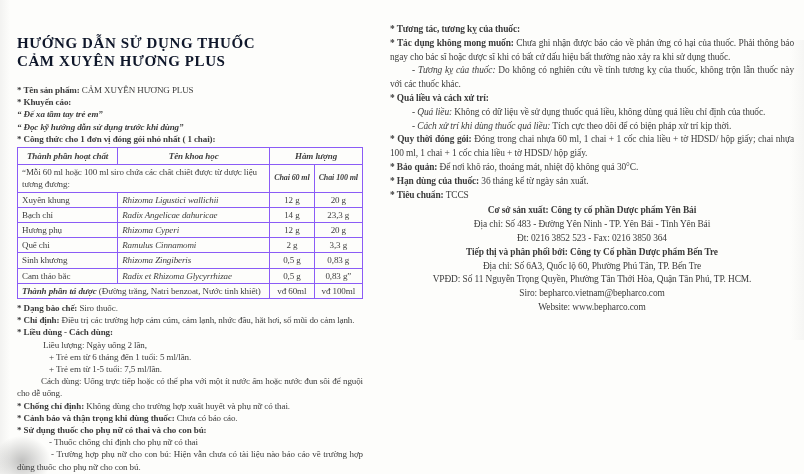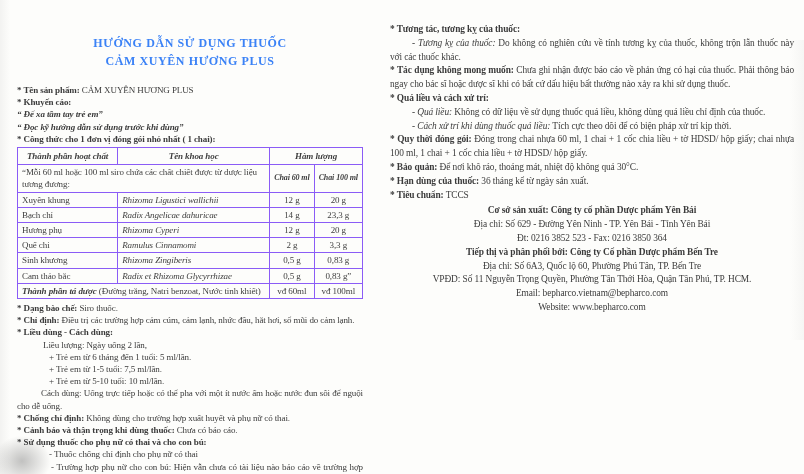--- a/index.html
+++ b/index.html
@@ -16,22 +16,22 @@
   .smudge.edge{left:0;top:0;width:10px;height:474px;
     background:linear-gradient(to right,rgba(150,150,150,.10),rgba(150,150,150,0));}
   .smudge.ghost{right:0;top:40px;width:14px;height:300px;
     background:linear-gradient(to left,rgba(160,160,160,.08),rgba(160,160,160,0));}
 
   .col-left{position:absolute;left:17px;top:28px;width:346px;
     font-size:9px;line-height:12.2px;letter-spacing:-.1px;}
   .col-right{position:absolute;left:390px;top:23px;width:404px;
     font-size:9.4px;line-height:13.8px;letter-spacing:-.1px;}
 
-  .doc-title{text-align:center;font-weight:bold;font-size:12px;line-height:18px;
-    letter-spacing:.6px;color:#3b82f6;margin:6px 0 14px 0;}
+  .doc-title{font-weight:bold;font-size:15px;line-height:18px;
+    letter-spacing:.6px;color:#0f172a;margin:6px 0 14px 0;}
 
   .p{margin:0;text-align:justify;}
   .lbl{font-weight:bold;}
   .iq{font-weight:bold;font-style:italic;}
   .ind{ text-indent:24px;}
   .ind2{text-indent:22px;}
   .sub1{margin-left:26px;}
   .sub2{margin-left:32px;}
 
   table.ing{border-collapse:collapse;width:100%;margin:2px 0 3px 0;
@@ -134,56 +134,55 @@
     </table>
 
   <p class="p"><span class="lbl">* Dạng bào chế:</span><span> Siro thuốc.</span></p>
 
   <p class="p"><span class="lbl">* Chỉ định:</span><span> Điều trị các trường hợp cảm cúm, cảm lạnh, nhức đầu, hắt hơi, sổ mũi do cảm lạnh.</span></p>
 
   <p class="p lbl">* Liều dùng - Cách dùng:</p>
   <div class="sub1">Liều lượng: Ngày uống 2 lần,</div>
   <div class="sub2">+ Trẻ em từ 6 tháng đến 1 tuổi: 5 ml/lần.</div>
   <div class="sub2">+ Trẻ em từ 1-5 tuổi: 7,5 ml/lần.</div>
-  <div class="sub2">+ Trẻ em từ 5-10 tuổi: 10 ml/lần.</div>
   <p class="p ind">Cách dùng: Uống trực tiếp hoặc có thể pha với một ít nước ấm hoặc nước đun sôi để nguội cho dễ uống.</p>
 
   <p class="p"><span class="lbl">* Chống chỉ định:</span><span> Không dùng cho trường hợp xuất huyết và phụ nữ có thai.</span></p>
 
   <p class="p"><span class="lbl">* Cảnh báo và thận trọng khi dùng thuốc:</span><span> Chưa có báo cáo.</span></p>
 
   <p class="p lbl">* Sử dụng thuốc cho phụ nữ có thai và cho con bú:</p>
   <div class="sub2">- Thuốc chống chỉ định cho phụ nữ có thai</div>
   <p class="p" style="text-indent:34px;">- Trường hợp phụ nữ cho con bú: Hiện vẫn chưa có tài liệu nào báo cáo về trường hợp dùng thuốc cho phụ nữ cho con bú.</p>
 
 </div>
 
 <div class="col-right">
 
   <p class="p lbl">* Tương tác, tương kỵ của thuốc:</p>
+  <p class="p"><span class="lbl">* Tác dụng không mong muốn:</span><span> Chưa ghi nhận được báo cáo về phản ứng có hại của thuốc. Phải thông báo ngay cho bác sĩ hoặc dược sĩ  khi có bất cứ dấu hiệu bất thường nào xảy ra khi sử dụng thuốc.</span></p>
+
   <p class="p ind2"><i>- Tương kỵ của thuốc:</i><span> Do không có nghiên cứu về tính tương kỵ của thuốc, không trộn lẫn thuốc này với các thuốc khác.</span></p>
-
-  <p class="p"><span class="lbl">* Tác dụng không mong muốn:</span><span> Chưa ghi nhận được báo cáo về phản ứng có hại của thuốc. Phải thông báo ngay cho bác sĩ hoặc dược sĩ  khi có bất cứ dấu hiệu bất thường nào xảy ra khi sử dụng thuốc.</span></p>
 
   <p class="p lbl">* Quá liều và cách xử trí:</p>
   <p class="p ind2"><i>- Quá liều:</i><span> Không có dữ liệu về sử dụng thuốc quá liều, không dùng quá liều chỉ định của thuốc.</span></p>
   <p class="p ind2"><i>- Cách xử trí khi dùng thuốc quá liều:</i><span> Tích cực theo dõi để có biện pháp xử trí kịp thời.</span></p>
 
   <p class="p"><span class="lbl">* Quy thời đóng gói:</span><span> Đóng trong chai nhựa 60 ml, 1 chai + 1 cốc chia liều + tờ HDSD/ hộp giấy; chai nhựa 100 ml, 1 chai + 1 cốc chia liều + tờ HDSD/ hộp giấy.</span></p>
 
   <p class="p"><span class="lbl">* Bảo quản:</span><span> Để nơi khô ráo, thoáng mát, nhiệt độ không quá 30°C.</span></p>
 
   <p class="p"><span class="lbl">* Hạn dùng của thuốc:</span><span> 36 tháng kể từ ngày sản xuất.</span></p>
 
   <p class="p"><span class="lbl">* Tiêu chuẩn:</span><span> TCCS</span></p>
 
   <div class="mfg">
     <div class="b">Cơ sở sản xuất: Công ty cổ phần Dược phẩm Yên Bái</div>
-    <div>Địa chỉ: Số 629 - Đường Yên Ninh - TP. Yên Bái - Tỉnh Yên Bái</div>
+    <div>Địa chỉ: Số 483 - Đường Yên Ninh - TP. Yên Bái - Tỉnh Yên Bái</div>
     <div>Đt: 0216 3852 523 - Fax: 0216 3850 364</div>
     <div class="b">Tiếp thị và phân phối bởi: Công ty Cổ phần Dược phẩm Bến Tre</div>
     <div>Địa chỉ: Số 6A3, Quốc lộ 60, Phường Phú Tân, TP. Bến Tre</div>
     <div>VPĐD: Số 11 Nguyễn Trọng Quyền, Phường Tân Thới Hòa, Quận Tân Phú, TP. HCM.</div>
-    <div>Email: bepharco.vietnam@bepharco.com</div>
+    <div>Siro: bepharco.vietnam@bepharco.com</div>
     <div>Website: www.bepharco.com</div>
   </div>
 
 </div>
 
 </body></html>

